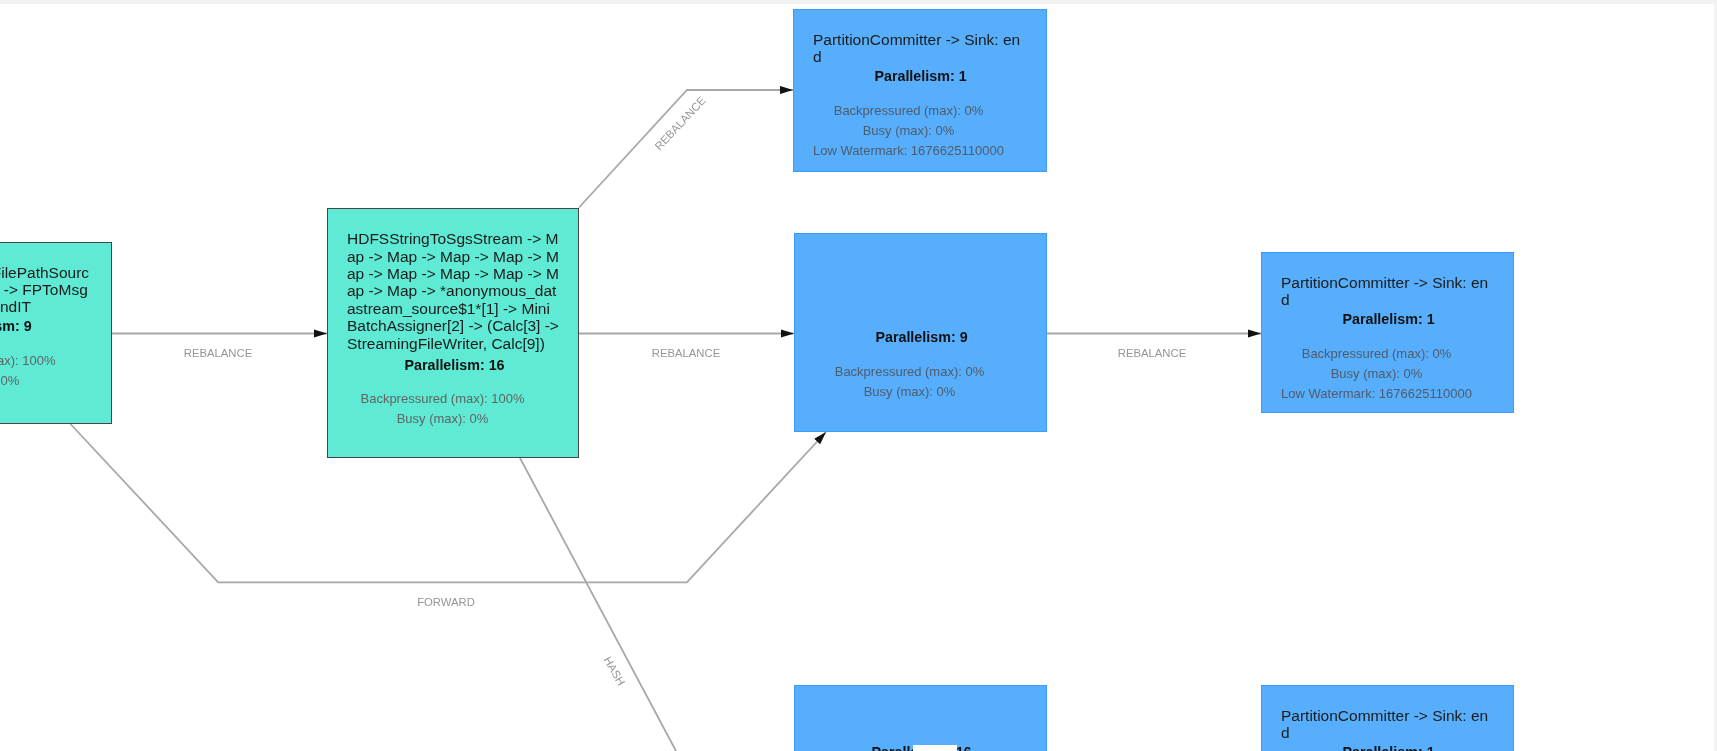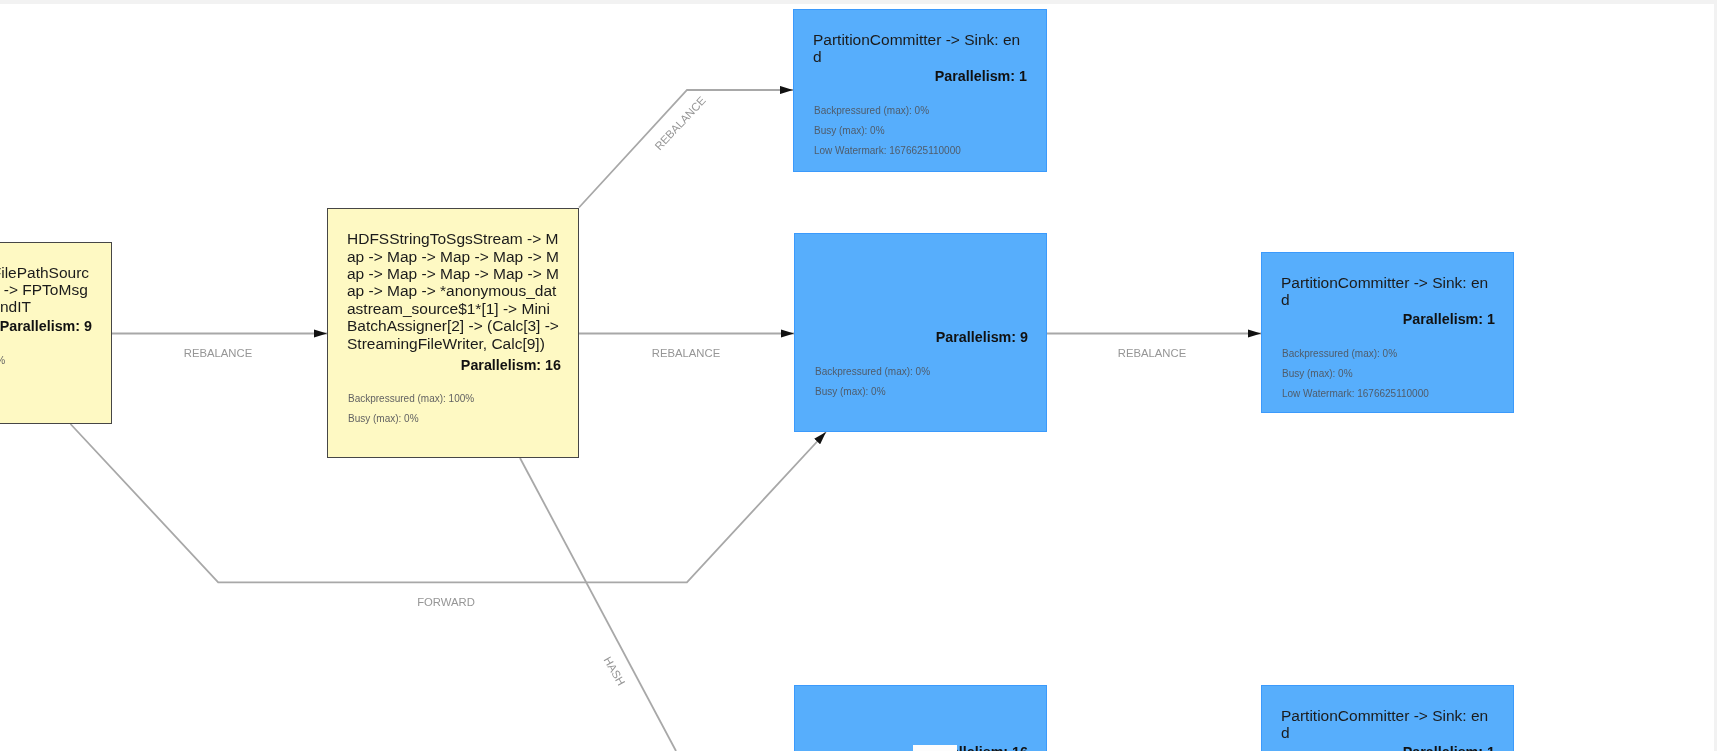--- a/index.html
+++ b/index.html
@@ -4,27 +4,27 @@
 <title>Flink Job Graph</title>
 <style>
   html,body{margin:0;padding:0;width:1717px;height:751px;overflow:hidden;background:#ffffff;
     font-family:"Liberation Sans",sans-serif;}
   #canvas{position:absolute;left:0;top:0;width:1717px;height:751px;background:#ffffff;}
   .topbar{position:absolute;left:0;top:0;width:1717px;height:3.7px;background:#f2f2f2;}
   .rightedge{position:absolute;left:1714px;top:3.7px;width:3px;height:748px;background:#f2f2f2;}
   svg.edges{position:absolute;left:0;top:0;width:1717px;height:751px;}
   .node{position:absolute;box-sizing:border-box;border:1.5px solid;overflow:hidden;}
   .node.blue{background:#57aefc;border-color:#3b9afc;}
-  .node.gray{background:#fef9c3;border-color:#464646;}
+  .node.gray{background:#5eead4;border-color:#464646;}
   .ntitle{position:absolute;left:19px;width:213px;font-size:15.5px;line-height:17.4px;
     color:#1b1b1b;word-break:break-all;text-align:left;}
   .npar{position:absolute;left:20px;width:213px;font-size:14.3px;line-height:17.5px;
-    color:#111111;font-weight:bold;text-align:right;}
-  .nstats{position:absolute;left:20px;width:213px;font-size:10px;line-height:20px;
-    }
+    color:#111111;font-weight:bold;text-align:center;}
+  .nstats{position:absolute;left:8px;width:213px;font-size:13px;line-height:20px;
+    text-align:center;}
   .node.blue .nstats{color:#4f5c6b;}
   .node.gray .nstats{color:#636363;}
   .elabel{font-size:11.3px;fill:#969696;font-family:"Liberation Sans",sans-serif;}
   .tooltipbox{position:absolute;background:#fdfdfd;}
 </style>
 </head>
 <body>
 
 <div id="canvas">
 

